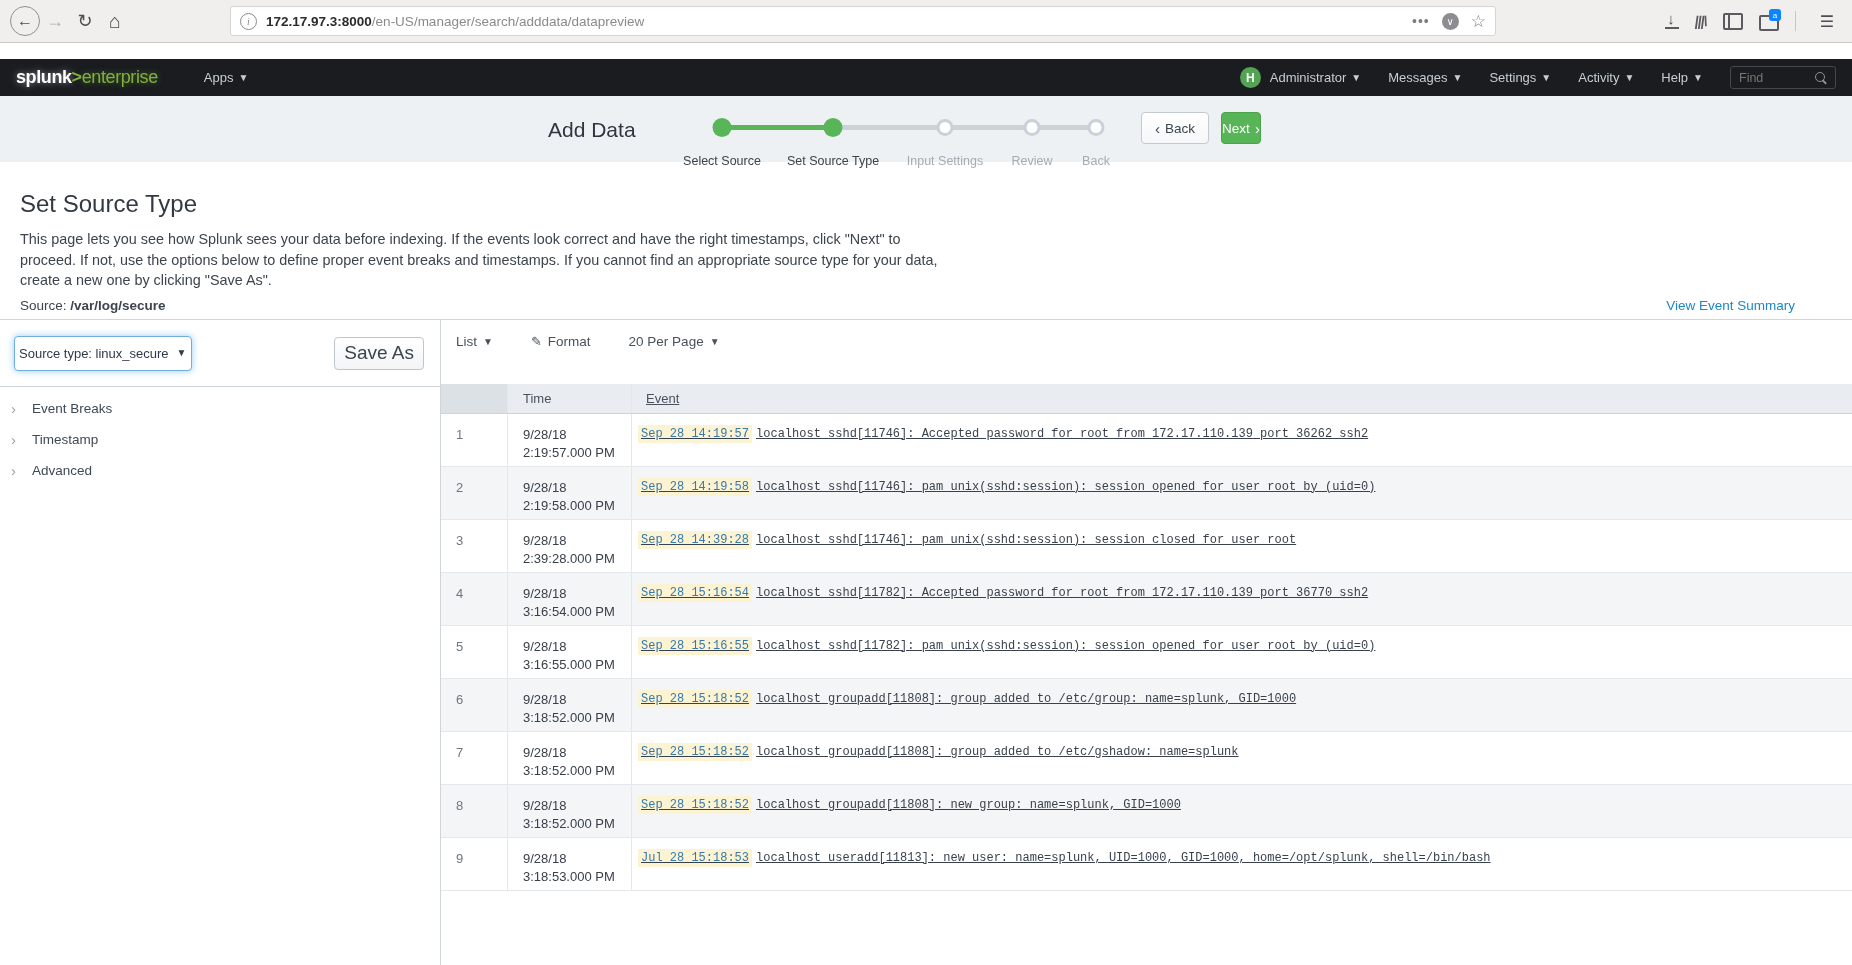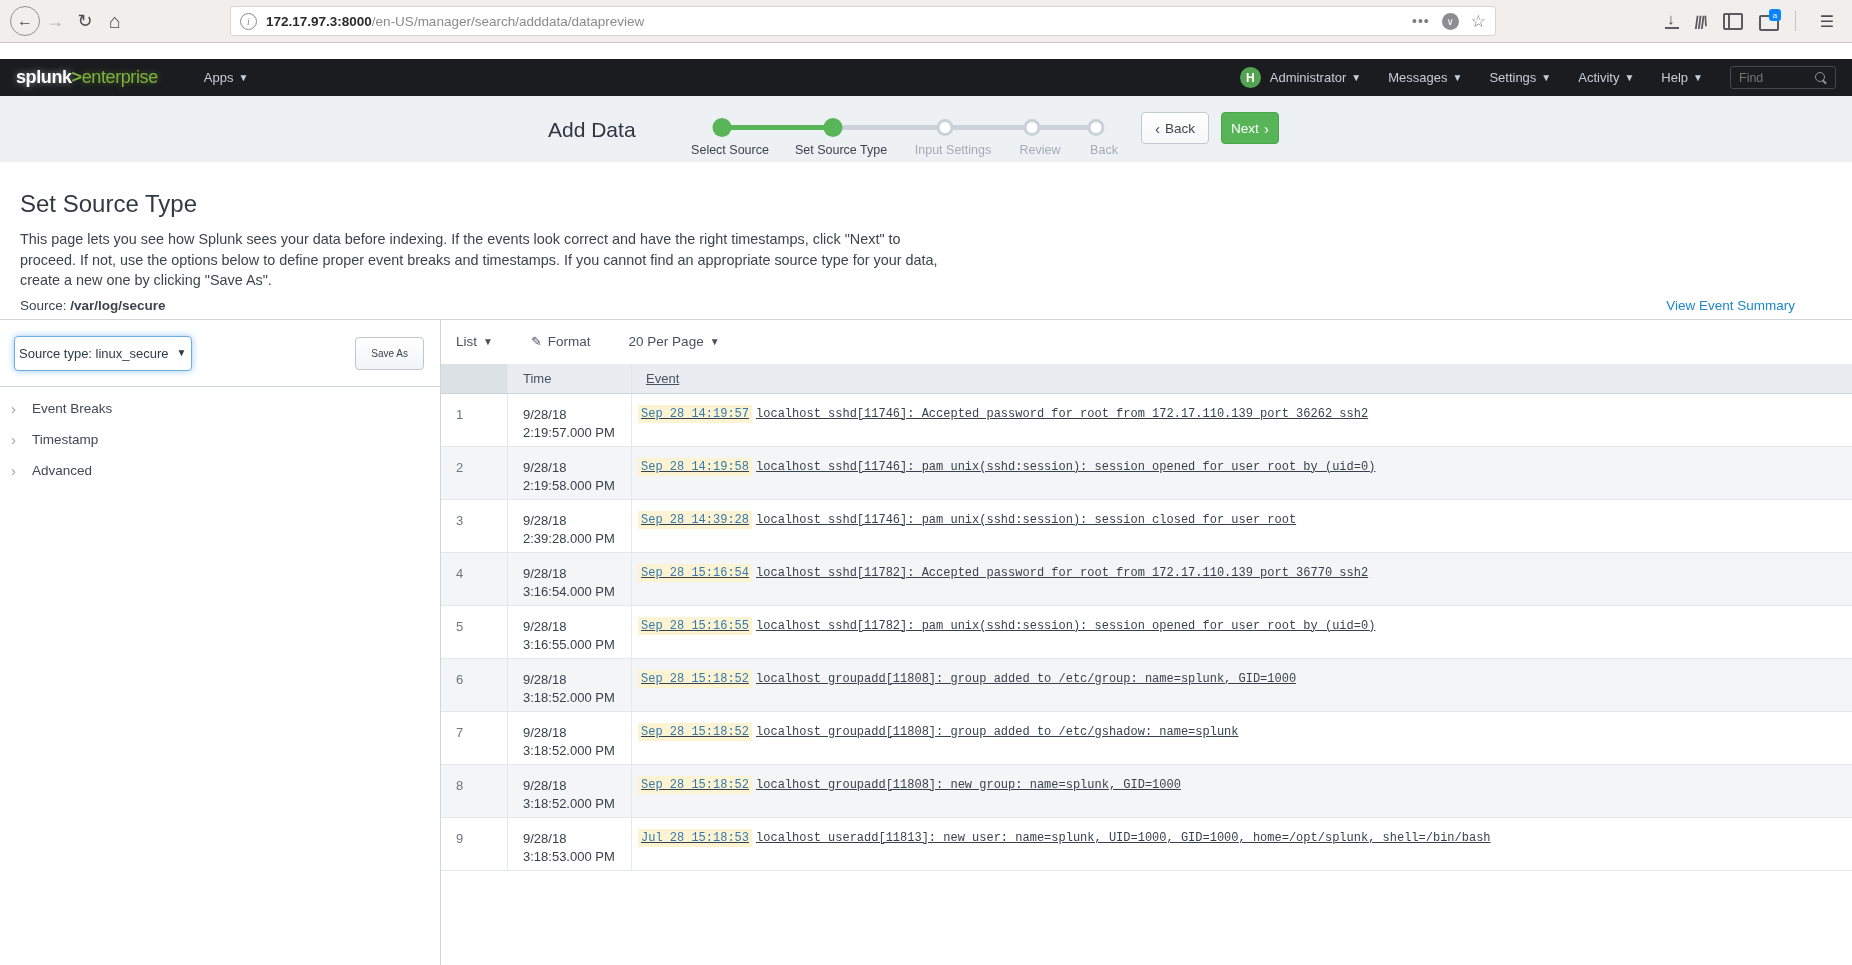--- a/index.html
+++ b/index.html
@@ -62,61 +62,61 @@
   .mag::after{content:"";position:absolute;width:5px;height:1.5px;background:#8b929a;transform:rotate(45deg);left:7px;top:9px;}
 
   
   .band{height:66px;background:#eef1f4;position:relative;}
   .band-title{position:absolute;left:548px;top:22px;font-size:21px;color:#2f3640;font-weight:500;}
   .wiz-line{position:absolute;top:29px;height:5px;background:#ccd2d8;}
   .wiz-line.green{background:#58b658;}
   .wiz-dot{position:absolute;border-radius:50%;transform:translateX(-50%);}
   .wiz-dot.complete,.wiz-dot.current{width:19px;height:19px;background:#58b658;top:22px;}
   .wiz-dot.future{width:11px;height:11px;background:#fff;border:3px solid #c9d0d7;top:23px;}
-  .wiz-label{position:absolute;top:47px;transform:translateX(-50%);font-size:12.5px;white-space:nowrap;margin-left:8px;}
+  .wiz-label{position:absolute;top:58px;transform:translateX(-50%);font-size:12.5px;white-space:nowrap;}
   .wiz-label.complete,.wiz-label.current{color:#3b434c;}
   .wiz-label.future{color:#a3abb4;}
   .btn{display:inline-flex;align-items:center;justify-content:center;border-radius:4px;font-size:13.5px;
        cursor:pointer;box-sizing:border-box;}
   .btn-back{position:absolute;left:1141px;top:16px;width:68px;height:32px;background:linear-gradient(#fff,#f5f7f8);
             border:1px solid #c3cad1;color:#3c444d;gap:5px;}
-  .btn-next{position:absolute;left:1221px;top:16px;width:58px;height:32px;background:#57b457;
+  .btn-next{position:absolute;left:1221px;top:16px;width:40px;height:32px;background:#57b457;
             border:1px solid #4aa44a;color:#fff;gap:5px;}
   .chev{font-size:15px;line-height:1;}
 
   
   .intro{padding:0 0 0 20px;}
   .h1{margin-top:28px;font-size:24px;color:#333943;font-weight:500;height:28px;}
   .desc{margin-top:11px;font-size:14.4px;line-height:20.5px;color:#3c444d;}
   .source-row{margin-top:7px;height:17px;position:relative;font-size:13.5px;color:#3c444d;}
   .source-path{font-weight:700;}
   .summary-link{position:absolute;right:57px;top:0;color:#1c87c9;cursor:pointer;font-size:13.5px;}
 
   
   .panels{margin-top:4px;border-top:1px solid #d0d5da;display:flex;height:646px;box-sizing:border-box;}
   .left-panel{width:441px;flex:0 0 441px;border-right:1px solid #d0d5da;box-sizing:border-box;}
   .lp-buttons{display:flex;justify-content:space-between;align-items:center;padding:16px 16px 0 14px;}
   .src-btn{height:33px;background:#fff;border:1px solid #6faede;border-radius:4px;
            box-shadow:0 0 7px rgba(82,168,236,.6);display:inline-flex;align-items:center;gap:8px;
            padding:0 4px;font-size:13px;color:#2e3a48;cursor:pointer;}
   .src-btn .caret{color:#2e3a48;}
-  .saveas-btn{height:31px;padding:0 15px;background:linear-gradient(#fff,#f2f4f6);border:1px solid #bfc6cc;
-              border-radius:4px;font-size:10px;color:#3c444d;display:inline-flex;align-items:center;cursor:pointer;}
+  .saveas-btn{height:31px;padding:0 9px;background:linear-gradient(#fff,#f2f4f6);border:1px solid #bfc6cc;
+              border-radius:4px;font-size:19px;color:#3c444d;display:inline-flex;align-items:center;cursor:pointer;}
   .lp-divider{margin-top:15px;border-bottom:1px solid #d0d5da;}
   .acc{padding-top:6px;}
   .acc-item{height:31px;display:flex;align-items:center;padding-left:11px;cursor:pointer;}
   .acc-chev{color:#99a2ab;font-size:15px;width:21px;}
   .acc-label{font-size:13.5px;color:#3f4954;}
 
   
   .right-panel{flex:1;display:flex;flex-direction:column;min-width:0;}
   .toolbar{height:44px;display:flex;align-items:center;padding-left:15px;gap:38px;flex:0 0 44px;}
   .tool{display:flex;align-items:center;gap:6px;font-size:13.5px;color:#49525c;cursor:pointer;}
   .pencil{font-size:13px;color:#49525c;}
-  .thead{display:flex;height:29px;flex:0 0 29px;border-bottom:1px solid #ccd3d9;font-size:13px;color:#49525c;}
+  .thead{display:flex;height:29px;flex:0 0 29px;border-bottom:1px solid #ccd3d9;font-size:13px;color:#49525c;margin-top:20px;}
   .thead .c-num{background:#dce1e6;}
   .thead .c-time,.thead .c-event{background:#e9edf1;display:flex;align-items:center;}
   .c-num{width:67px;flex:0 0 67px;border-right:1px solid #e4e8eb;box-sizing:border-box;}
   .c-time{width:124px;flex:0 0 124px;border-right:1px solid #e4e8eb;box-sizing:border-box;padding-left:15px;}
   .c-event{flex:1;padding-left:6px;min-width:0;text-decoration:underline;}
   .trow{display:flex;height:52px;flex:0 0 52px;border-bottom:1px solid #e4e8eb;background:#fff;}
   .tbody .trow:nth-child(even){background:#f3f5f6;}
   .trow .c-num{padding:13px 0 0 15px;font-size:13px;color:#6e7780;}
   .trow .c-time{padding-top:12px;font-size:13px;color:#39404a;line-height:18px;}
   .trow .c-event{padding-top:13px;font-family:"Liberation Mono","DejaVu Sans Mono",monospace;

